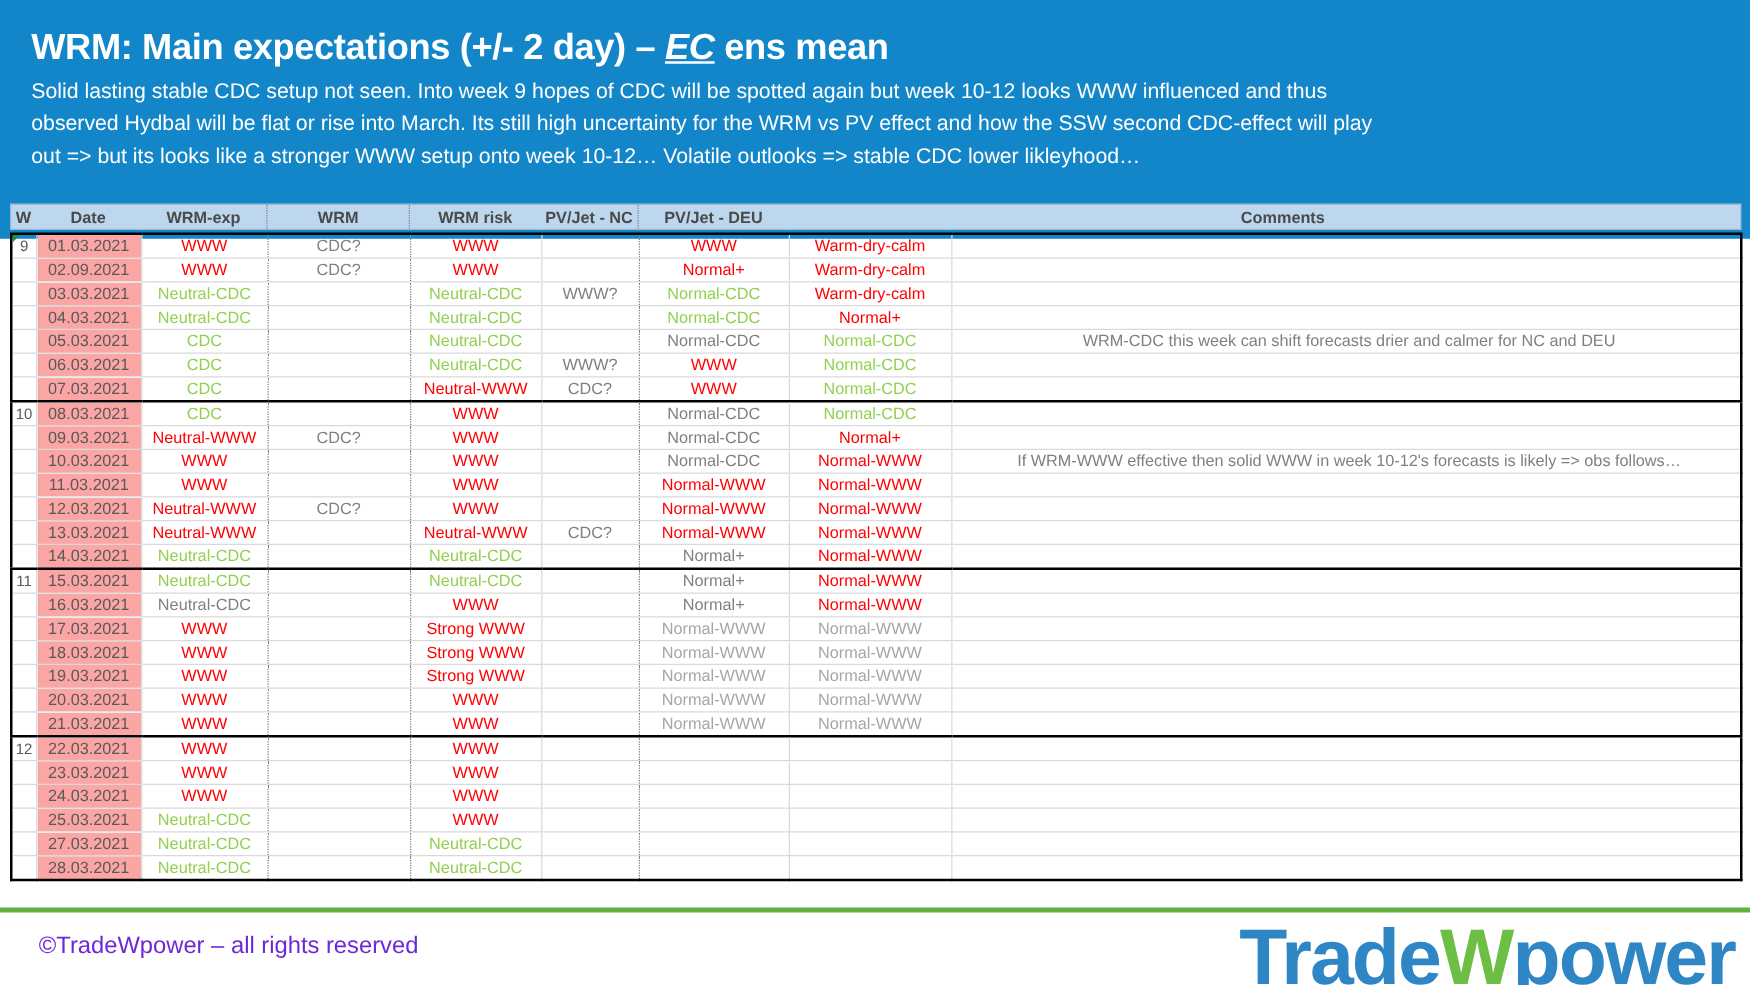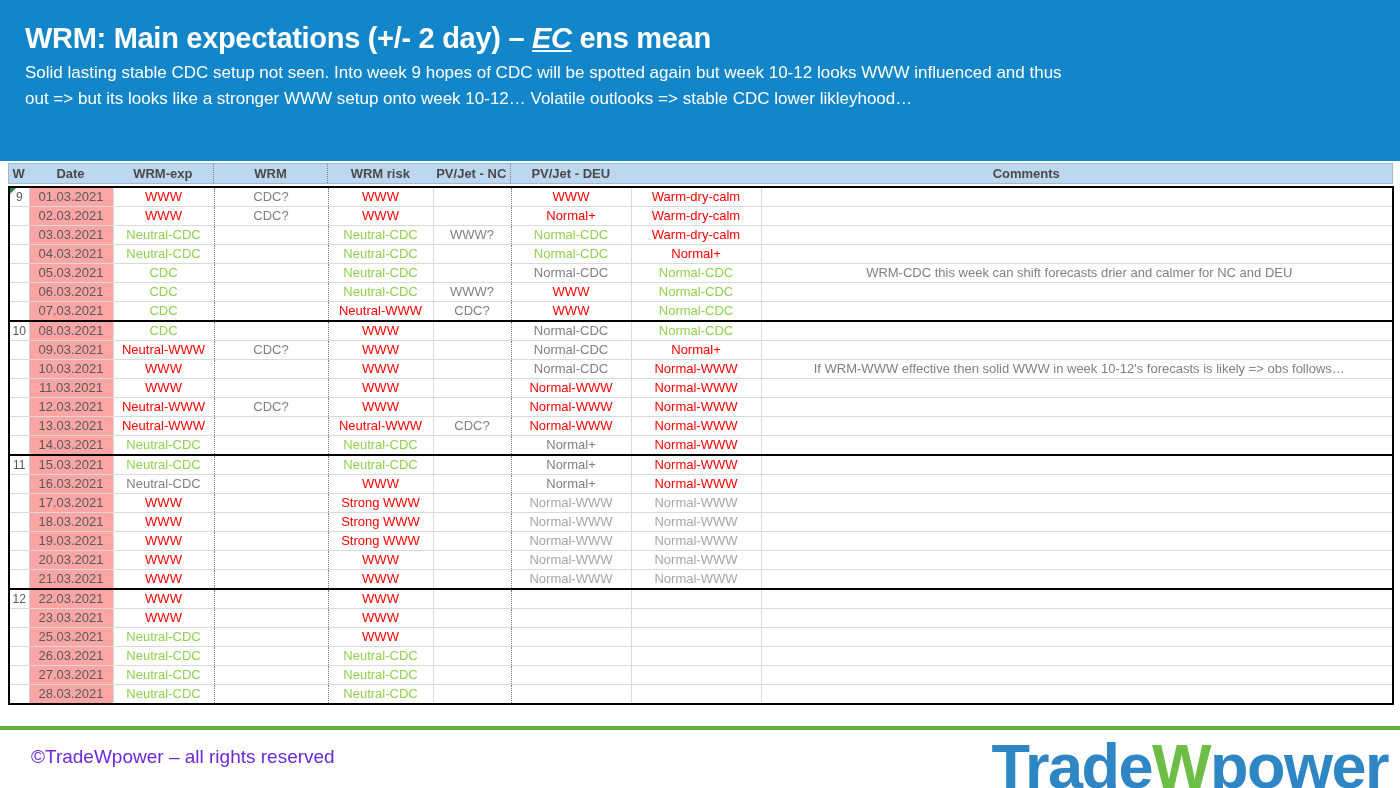--- a/index.html
+++ b/index.html
@@ -1,21 +1,21 @@
 <!DOCTYPE html>
 <html><head>
 <meta charset="utf-8">
 <style>
   html,body{margin:0;padding:0;}
   body{
     width:1400px;height:788px;position:relative;overflow:hidden;
     background:#ffffff;font-family:"Liberation Sans",sans-serif;
   }
   
-  .banner{position:absolute;left:0;top:0;width:1400px;height:161px;background:#1286C9;color:#fff;}
+  .banner{position:absolute;left:0;top:0;width:1400px;height:191px;background:#1286C9;color:#fff;}
   .title{padding:22px 0 0 25px;font-size:29px;font-weight:bold;letter-spacing:-0.3px;}
   .title .em{font-style:italic;text-decoration:underline;}
   .subtitle{padding:5px 0 0 25px;font-size:17px;line-height:25.8px;}
   
   .tablewrap{position:absolute;left:8px;top:163px;width:1384px;}
   table{border-collapse:collapse;table-layout:fixed;width:1384px;font-size:13px;}
   col.c0{width:20px}col.c1{width:84px}col.c2{width:101px}col.c3{width:114px}
   col.c4{width:105px}col.c5{width:78px}col.c6{width:120px}col.c7{width:130px}col.c8{width:632px}
   table.hdr{background:#BDD7EE;border:1px solid #9FB9D2;}
   table.hdr th{height:19px;padding:0;font-size:13px;font-weight:bold;color:#4A4A4A;text-align:center;white-space:nowrap;overflow:hidden;}
@@ -44,20 +44,21 @@
 </style>
 </head>
 <body>
 
 <div class="banner">
   <div class="title">
     <span>WRM: Main expectations (+/- 2 day) – </span><span class="em">EC</span><span> ens mean</span>
   </div>
   <div class="subtitle">
     <div>Solid lasting stable CDC setup not seen. Into week 9 hopes of CDC will be spotted again but week 10-12 looks WWW influenced and thus</div>
+    <div>observed Hydbal will be flat or rise into March. Its still high uncertainty for the WRM vs PV effect and how the SSW second CDC-effect will play</div>
     <div>out =&gt; but its looks like a stronger WWW setup onto week 10-12… Volatile outlooks =&gt; stable CDC lower likleyhood…</div>
   </div>
 </div>
 
 <div class="tablewrap">
   <table class="hdr">
     <colgroup>
         <col class="c0">
         <col class="c1">
         <col class="c2">
@@ -101,21 +102,21 @@
           <td class="c2 red">WWW</td>
           <td class="c3 gray">CDC?</td>
           <td class="c4 red">WWW</td>
           <td class="c5"></td>
           <td class="c6 red">WWW</td>
           <td class="c7 red">Warm-dry-calm</td>
           <td class="c8"></td>
         </tr>
         <tr>
           <td class="c0"></td>
-          <td class="c1">02.03.2021</td>
+          <td class="c1">02.09.2021</td>
           <td class="c2 red">WWW</td>
           <td class="c3 gray">CDC?</td>
           <td class="c4 red">WWW</td>
           <td class="c5"></td>
           <td class="c6 red">Normal+</td>
           <td class="c7 red">Warm-dry-calm</td>
           <td class="c8"></td>
         </tr>
         <tr>
           <td class="c0"></td>
@@ -343,35 +344,35 @@
           <td class="c2 red">WWW</td>
           <td class="c3"></td>
           <td class="c4 red">WWW</td>
           <td class="c5"></td>
           <td class="c6"></td>
           <td class="c7"></td>
           <td class="c8"></td>
         </tr>
         <tr>
           <td class="c0"></td>
+          <td class="c1">24.03.2021</td>
+          <td class="c2 red">WWW</td>
+          <td class="c3"></td>
+          <td class="c4 red">WWW</td>
+          <td class="c5"></td>
+          <td class="c6"></td>
+          <td class="c7"></td>
+          <td class="c8"></td>
+        </tr>
+        <tr>
+          <td class="c0"></td>
           <td class="c1">25.03.2021</td>
           <td class="c2 green">Neutral-CDC</td>
           <td class="c3"></td>
           <td class="c4 red">WWW</td>
-          <td class="c5"></td>
-          <td class="c6"></td>
-          <td class="c7"></td>
-          <td class="c8"></td>
-        </tr>
-        <tr>
-          <td class="c0"></td>
-          <td class="c1">26.03.2021</td>
-          <td class="c2 green">Neutral-CDC</td>
-          <td class="c3"></td>
-          <td class="c4 green">Neutral-CDC</td>
           <td class="c5"></td>
           <td class="c6"></td>
           <td class="c7"></td>
           <td class="c8"></td>
         </tr>
         <tr>
           <td class="c0"></td>
           <td class="c1">27.03.2021</td>
           <td class="c2 green">Neutral-CDC</td>
           <td class="c3"></td>

